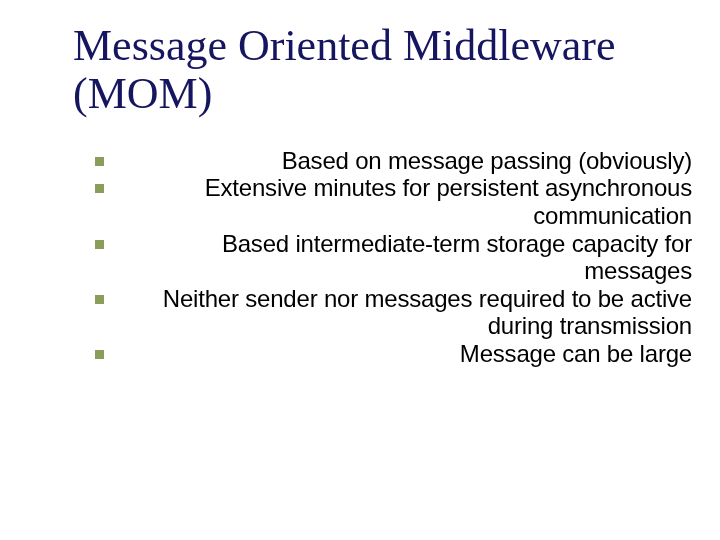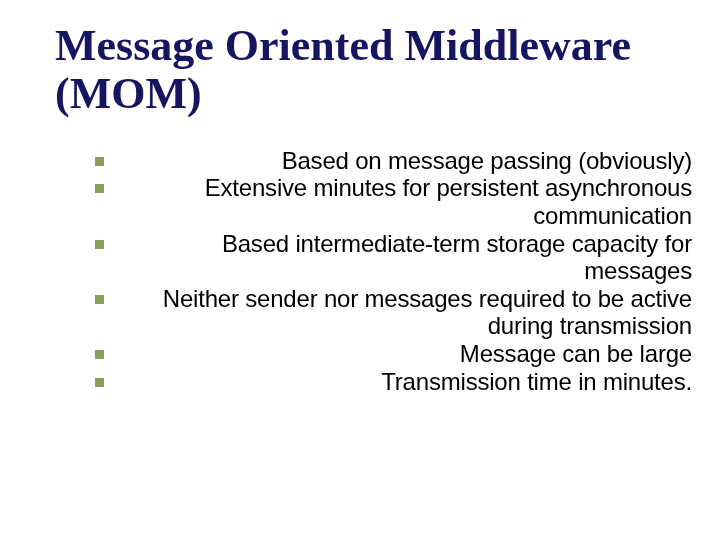--- a/index.html
+++ b/index.html
@@ -15,22 +15,22 @@
     box-sizing: border-box;
     padding: 22px 28px 20px 55px;
     width: 720px;
     height: 540px;
   }
   .title {
     font-family: "Times New Roman", Times, serif;
     font-size: 44px;
     line-height: 1.1;
     color: #151560;
-    margin: 0 0 28px 0;
-    font-weight: 700;
+    margin: 0 0 28px 18px;
+    font-weight: 400;
   }
   .bullets {
     list-style: none;
     padding: 0;
     margin: 0 0 0 40px;
     text-align: right;
   }
   .bullets li {
     position: relative;
     padding-left: 34px;
@@ -67,18 +67,14 @@
       <span>Based intermediate-term storage capacity for messages</span>
     </li>
     <li>
       <span class="sq"></span>
       <span>Neither sender nor messages required to be active during transmission</span>
     </li>
     <li>
       <span class="sq"></span>
       <span>Message can be large</span>
     </li>
-    <li>
-      <span class="sq"></span>
-      <span>Transmission time in minutes.</span>
-    </li>
   </ul>
 </div>
 
 </body></html>

